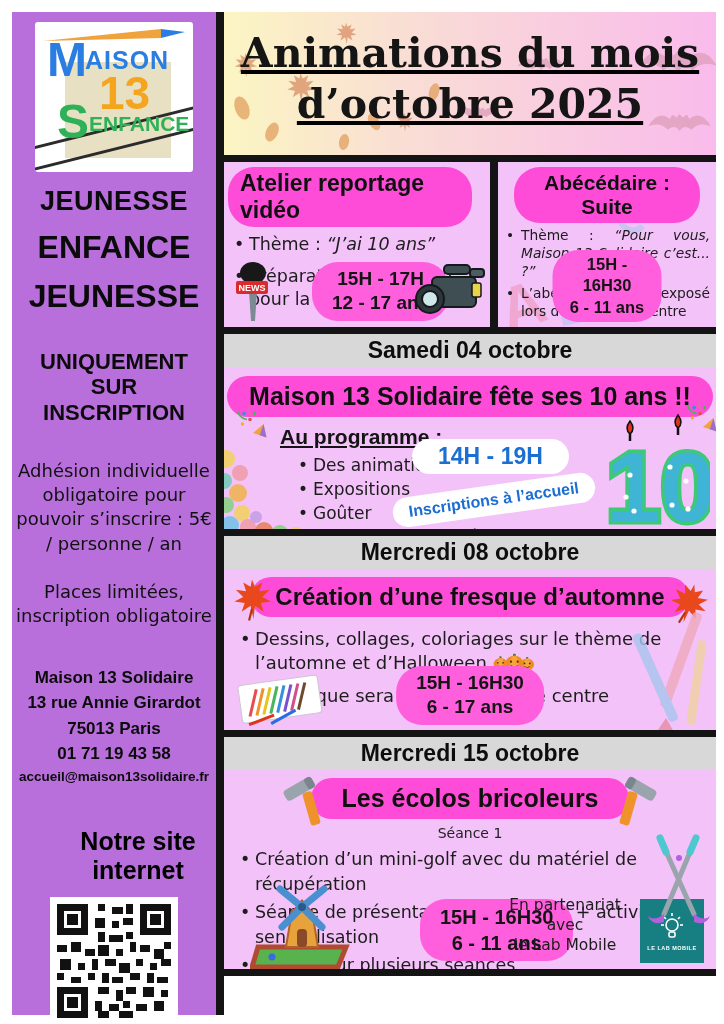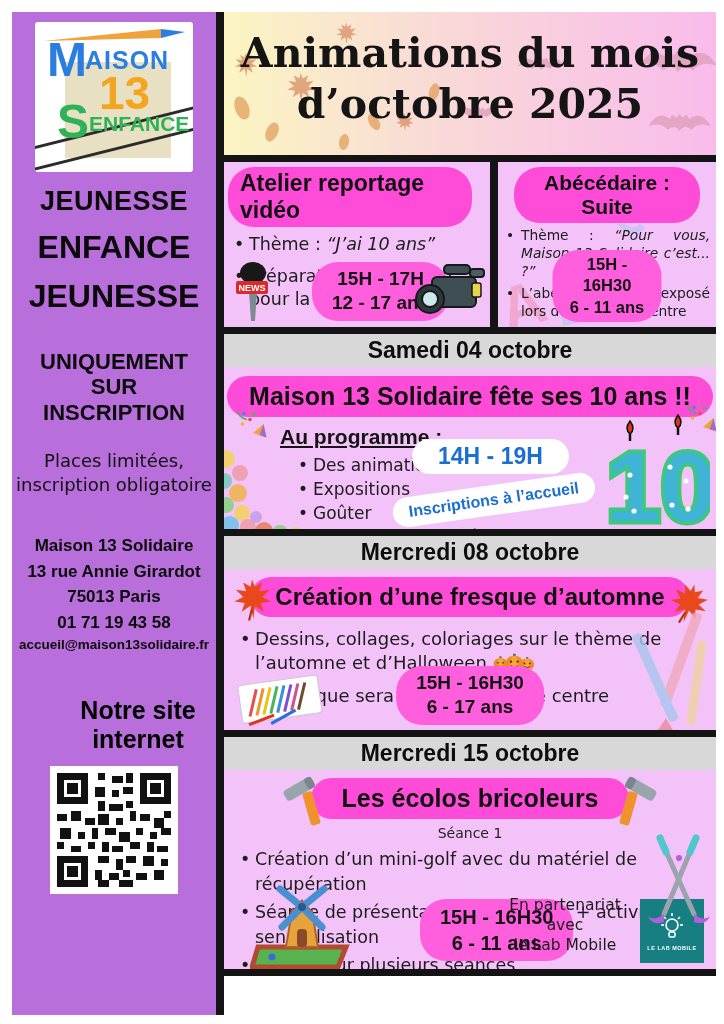--- a/index.html
+++ b/index.html
@@ -44,21 +44,21 @@
 
   .website-label { margin-top:40px; text-align:center; font-family:"Liberation Sans", sans-serif;
                    font-weight:900; font-size:25px; color:#000;padding-left:48px; }
 
   .qr-main-wrap { width:128px; height:128px; background:#fff; margin:12px auto 8px; padding:7px; }
 
   
   .main { position:absolute; left:224px; top:12px; width:492px; display:flex; flex-direction:column; }
 
   .header { position:relative; height:150px; border-bottom:7px solid #141414;
-            background:linear-gradient(90deg,#fbf5c2 0%,#f9d9d8 45%,#f9bbec 100%); overflow:hidden; }
+            background:linear-gradient(90deg,#fbf5c2 0%,#f9d9d8 45%,#f9bbec 100%); overflow:hidden;text-decoration:underline; }
   .header-title { position:relative; z-index:2; text-align:center; padding-top:16px;
                   font-family:"DejaVu Serif", serif; font-weight:bold; font-size:41px;
                   line-height:1.25; color:#151515; }
   .deco { position:absolute; z-index:1; }
 
   .date-bar { height:33px; background:#d8d8d8; display:flex; align-items:center; justify-content:center;
               font-family:"Liberation Sans", sans-serif; font-weight:900; font-size:23px; color:#0d0d0d; }
   .sep-h { height:7px; background:#141414; }
 
   .content { position:relative; background:#f3c2f8; overflow:hidden; }
@@ -179,20 +179,21 @@
       <span class="logo-txt logo-olidaire">ENFANCE</span>
     </div>
 
     <div class="program-title">
       <div>JEUNESSE</div>
       <div>ENFANCE</div>
       <div>JEUNESSE</div>
     </div>
 
     <div class="inscription-note">UNIQUEMENT SUR INSCRIPTION</div>
+    <div class="membership-text">Adhésion individuelle obligatoire pour pouvoir s’inscrire : 5€ / personne / an</div>
     <div class="places-text">Places limitées, inscription obligatoire</div>
 
     <div class="contact">
       <div>Maison 13 Solidaire</div>
       <div>13 rue Annie Girardot</div>
       <div>75013 Paris</div>
       <div>01 71 19 43 58</div>
       <div class="email">accueil@maison13solidaire.fr</div>
     </div>
 

